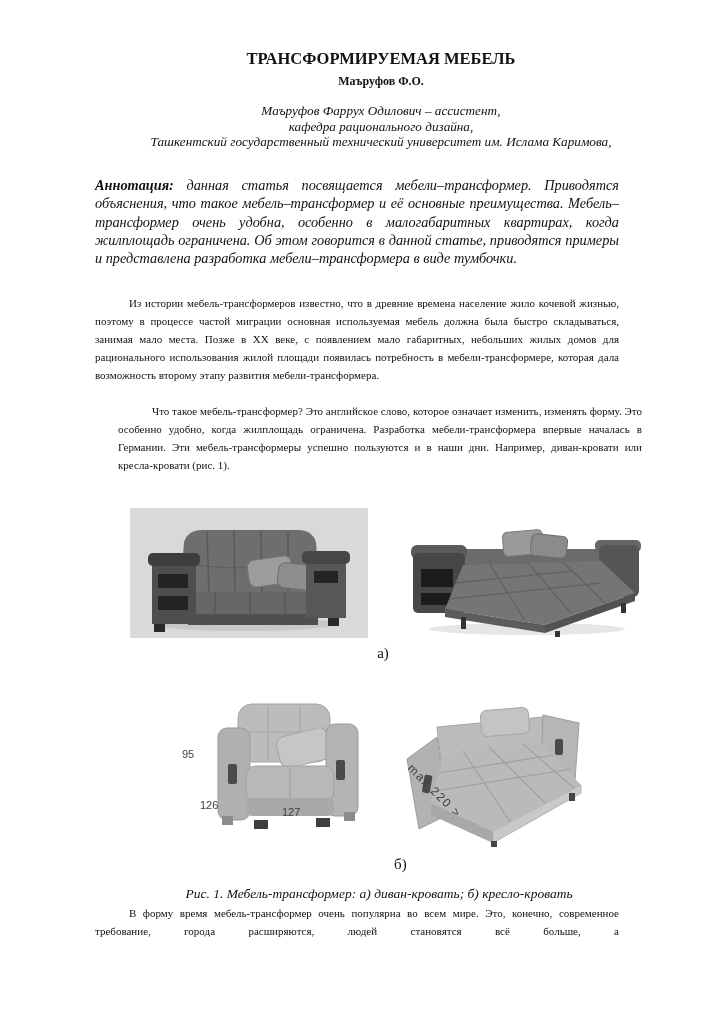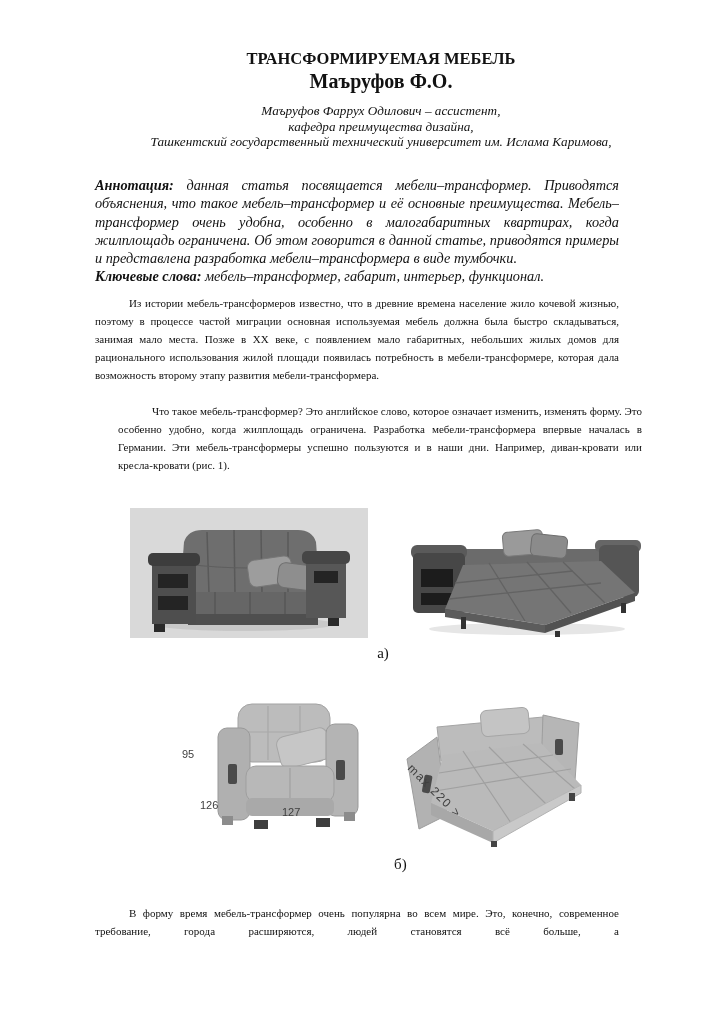--- a/index.html
+++ b/index.html
@@ -9,21 +9,21 @@
     background:#ffffff;
     font-family:"Liberation Serif", serif;
     color:#111;
     overflow:hidden;
   }
   .abs{position:absolute;}
   .content-block{left:95px;width:524px;}
   
   .header{top:48px;text-align:center;transform:translateX(24px);font-family:Liberation Serif, serif;}
   .title{font-size:16.5px;font-weight:bold;line-height:22px;}
-  .author{font-size:20px;font-weight:bold;line-height:23px;}
+  .author{font-size:12px;font-weight:bold;line-height:23px;}
   .affil{font-size:13.2px;font-style:italic;line-height:15.6px;}
   .affil-first{margin-top:10px;}
   
   .abstract-block{top:176px;font-size:14.3px;font-style:italic;line-height:18.3px;text-align:justify;}
   .abstract-block p{margin:0;}
   .lead{font-weight:bold;}
   
   .body-p{font-size:11px;line-height:18px;text-align:justify;margin:0;text-indent:34px;}
   .p1{top:294px;}
   .p2{top:402px;margin-left:23px;}
@@ -43,27 +43,26 @@
 </style>
 </head>
 <body>
 
 <div class="page">
 
   <div class="abs content-block header">
     <div class="title">ТРАНСФОРМИРУЕМАЯ МЕБЕЛЬ</div>
     <div class="author">Маъруфов Ф.О.</div>
     <div class="affil affil-first">Маъруфов Фаррух Одилович – ассистент,</div>
-    <div class="affil">кафедра преимущества дизайна,</div>
+    <div class="affil">кафедра рационального дизайна,</div>
     <div class="affil">Ташкентский государственный технический университет им. Ислама Каримова,</div>
   </div>
 
   <div class="abs content-block abstract-block">
     <p><span class="lead">Аннотация:</span> <span>данная статья посвящается мебели–трансформер. Приводятся объяснения, что такое мебель–трансформер и её основные преимущества. Мебель–трансформер очень удобна, особенно в малогабаритных квартирах, когда жилплощадь ограничена. Об этом говорится в данной статье, приводятся примеры и представлена разработка мебели–трансформера в виде тумбочки.</span></p>
-    <p><span class="lead">Ключевые слова:</span> <span>мебель–трансформер, габарит, интерьер, функционал.</span></p>
   </div>
 
   <p class="abs content-block body-p p1">Из истории мебель-трансформеров известно, что в древние времена население жило кочевой жизнью, поэтому в процессе частой миграции основная используемая мебель должна была быстро складываться, занимая мало места. Позже в ХХ веке, с появлением мало габаритных, небольших жилых домов для рационального использования жилой площади появилась потребность в мебели-трансформере, которая дала возможность второму этапу развития мебели-трансформера.</p>
   <p class="abs content-block body-p p2">Что такое мебель-трансформер? Это английское слово, которое означает изменить, изменять форму. Это особенно удобно, когда жилплощадь ограничена. Разработка мебели-трансформера впервые началась в Германии. Эти мебель-трансформеры успешно пользуются и в наши дни. Например, диван-кровати или кресла-кровати (рис. 1).</p>
 
   <div class="abs fig figa-left">
     <svg width="238" height="130" viewBox="0 0 238 130">
       <g>
         <rect width="238" height="130" fill="#d9d9d9"></rect>
         <ellipse cx="114" cy="116" rx="90" ry="7" fill="#c0c0c0" opacity="0.7"></ellipse>
@@ -167,17 +166,18 @@
         <polygon points="100,134 188,88 188,96 100,146" fill="#c9c9c9" stroke="#b2b2b2"></polygon>
         <rect x="98" y="144" width="6" height="6" fill="#444444"></rect>
         <rect x="176" y="96" width="6" height="8" fill="#444444"></rect>
         <text class="dim-text" font-size="12" letter-spacing="1.5" transform="translate(14,72) rotate(45)">max 220 &gt;</text>
       </g>
     </svg>
   </div>
 
   <div class="abs fig-label label-b">б)</div>
 
+  <div class="abs content-block caption">Рис. 1. Мебель-трансформер: а) диван-кровать; б) кресло-кровать</div>
 
   <p class="abs content-block body-p p3">В форму время мебель-трансформер очень популярна во всем мире. Это, конечно, современное требование, города расширяются, людей становятся всё больше, а</p>
 
 
 </div>
 
 </body></html>

